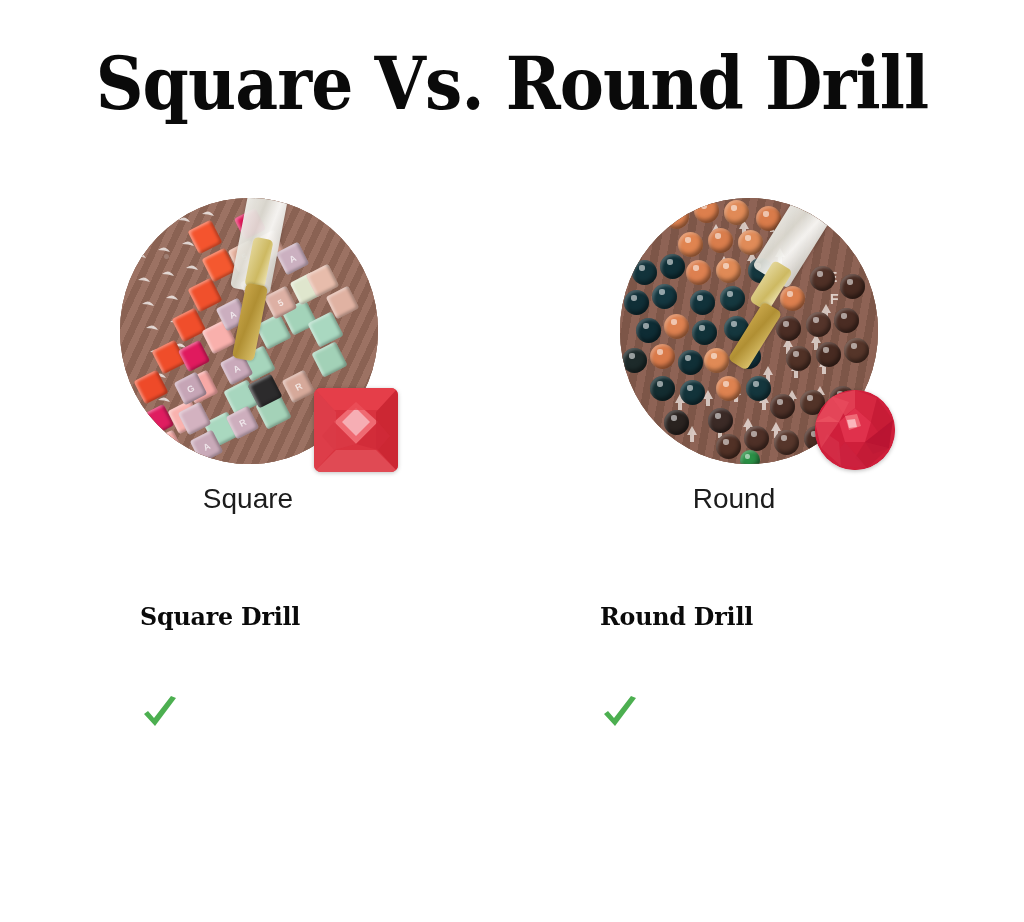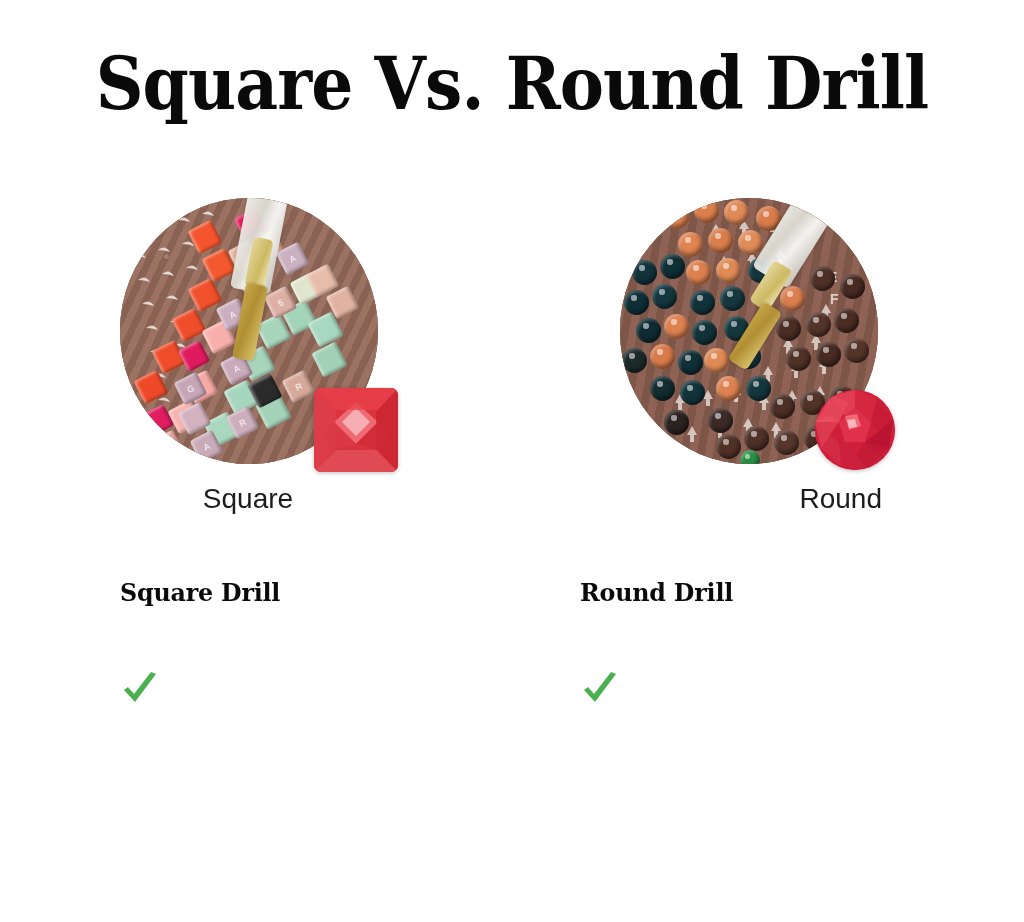--- a/index.html
+++ b/index.html
@@ -162,24 +162,24 @@
     position: absolute;
     top: 483px;
     width: 268px;
     text-align: center;
     font-family: "Liberation Sans", sans-serif;
     font-size: 28px;
     font-weight: 400;
     color: #1c1c1c;
   }
   #label-square { left: 114px; }
-  #label-round  { left: 614px; text-align: right; }
-
-  
-  .column { position: absolute; top: 578px; width: 420px; }
+  #label-round  { left: 600px; }
+
+  
+  .column { position: absolute; top: 602px; width: 420px; margin-left: 20px; }
   #column-square { left: 120px; }
   #column-round  { left: 580px; }
 
   .column-heading {
     font-family: "DejaVu Serif", serif;
     font-weight: 700;
     font-size: 25px;
     color: #0a0a0a;
     letter-spacing: -0.2px;
     margin: 0 0 62px 0;

